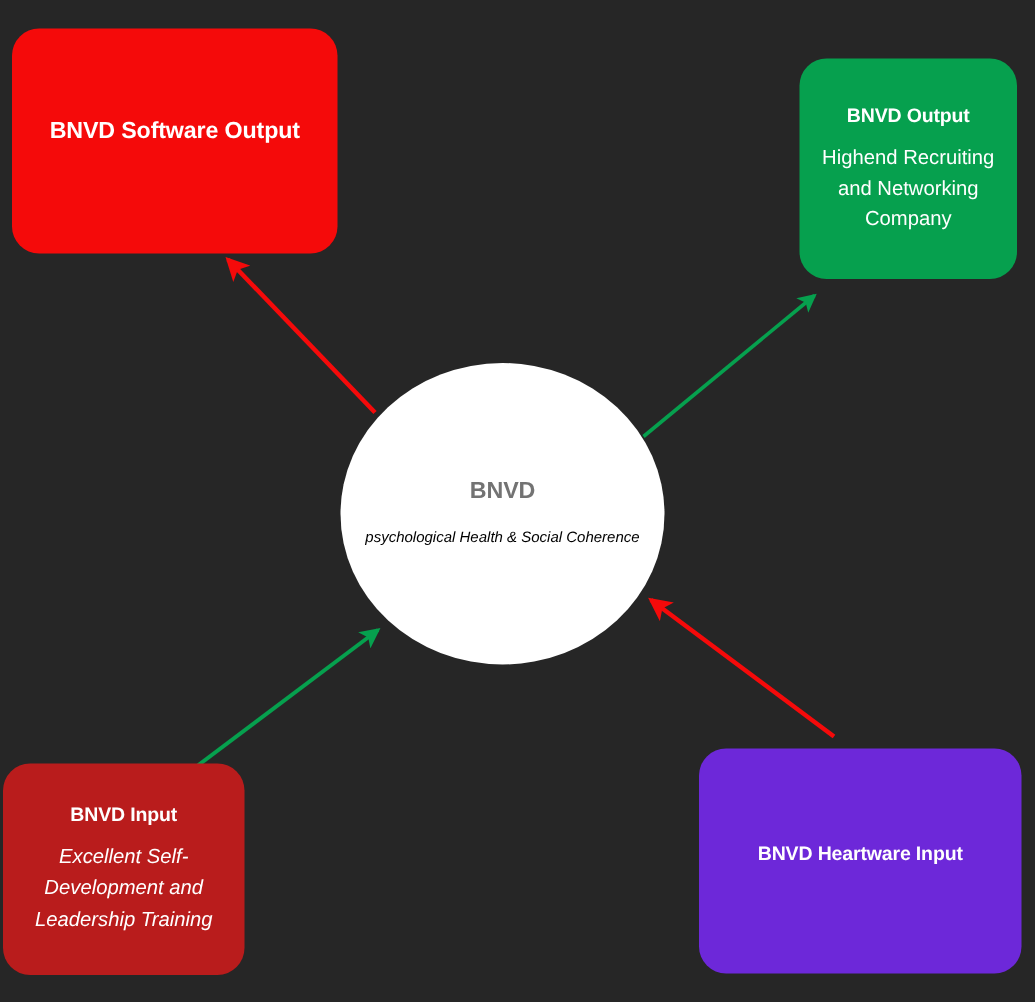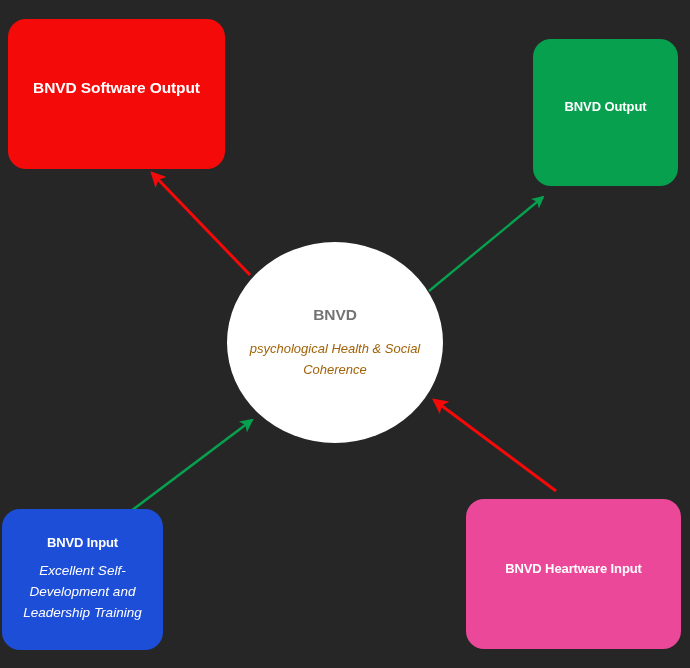--- a/index.html
+++ b/index.html
@@ -79,53 +79,53 @@
   }
   #node-output .node-title { margin-bottom: 10px; }
   #node-output .node-subtitle { line-height: 1.5; }
 
   
   #node-input {
     left: 2px;
     top: 497px;
     width: 161px;
     height: 141px;
-    background: #1d4ed8;
+    background: #b91c1c;
     align-items: center;
   }
   #node-input .node-title { margin-bottom: 10px; }
 
   
   #node-heartware-input {
     left: 466px;
     top: 487px;
     width: 215px;
     height: 150px;
-    background: #ec4899;
+    background: #6d28d9;
   }
   #node-heartware-input .node-title { margin-bottom: 10px; }
 
   
   #node-core {
     left: 227px;
     top: 230px;
     width: 216px;
     height: 201px;
     background: #FFFFFF;
     border-radius: 50%;
     color: #4a4a4a;
   }
   #node-core .node-title {
     color: #737373;
     font-size: 15.5px;
     margin-bottom: 13px;
   }
   #node-core .node-subtitle {
-    color: #a16207;
-    font-size: 13px;
+    color: #000000;
+    font-size: 10px;
     line-height: 1.62;
   }
 </style>
 </head>
 <body>
 
 <div id="diagram-canvas">
 
   <svg class="arrow-layer" viewBox="0 0 690 668" width="690" height="668">
     <defs>
@@ -145,20 +145,21 @@
 
     <line x1="556" y1="479" x2="434" y2="388" stroke="#F50A0A" stroke-width="3" marker-end="url(#arrowhead-red)"></line>
   </svg>
 
   <div class="node node-box" id="node-software-output">
     <div class="node-title">BNVD Software Output</div>
   </div>
 
   <div class="node node-box" id="node-output">
     <div class="node-title">BNVD Output</div>
+    <div class="node-subtitle">Highend Recruiting and Networking Company</div>
   </div>
 
   <div class="node" id="node-core">
     <div class="node-title">BNVD</div>
     <div class="node-subtitle italic">psychological Health &amp; Social Coherence</div>
   </div>
 
   <div class="node node-box" id="node-input">
     <div class="node-title">BNVD Input</div>
     <div class="node-subtitle italic">Excellent Self-Development and Leadership Training</div>

